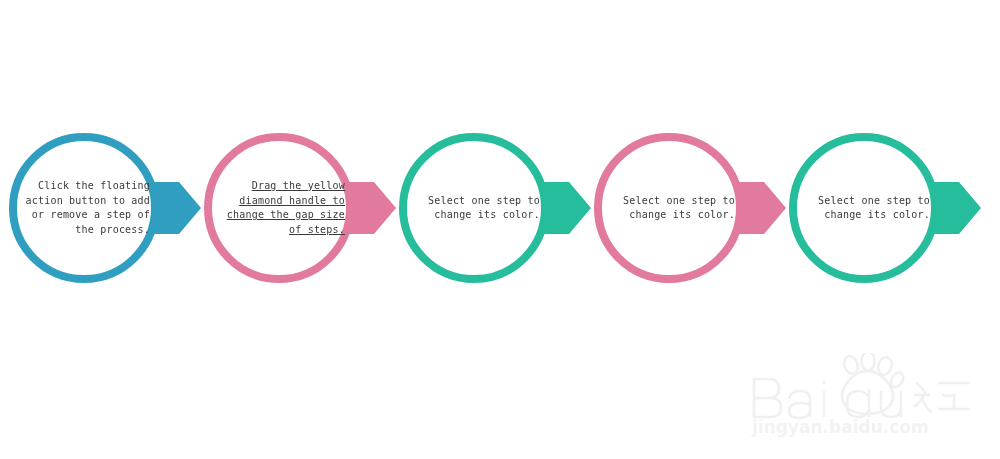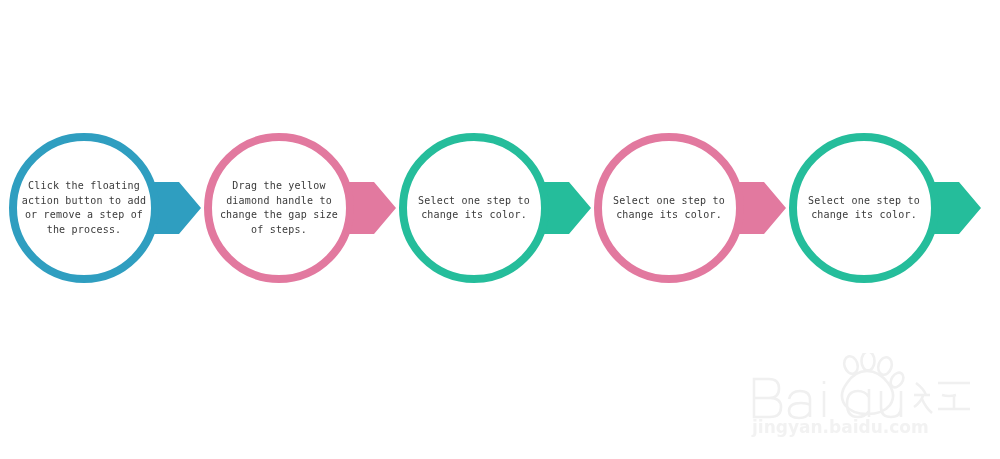--- a/index.html
+++ b/index.html
@@ -21,21 +21,21 @@
     position: absolute;
     left: 0;
     top: 0;
     width: 1000px;
     height: 459px;
   }
 
   .step-text {
     position: absolute;
     width: 132px;
-    text-align: center;
+    text-align: right;
     font-family: "DejaVu Sans Mono", "Liberation Mono", monospace;
     font-size: 10px;
     line-height: 14.5px;
     color: #3a3a3a;
     letter-spacing: 0.2px;
     white-space: pre-line;
     pointer-events: none;
   }
 
   
@@ -66,21 +66,21 @@
       <path d="M 933 182 L 959 182 L 959 182 L 959 182 L 959 182 L 981 208 L 959 234 L 933 234 L 933 228 Q 942 208 933 188 Z" fill="#25bd9b"></path>
       <circle cx="864" cy="208" r="71" fill="#ffffff" stroke="#25bd9b" stroke-width="8"></circle>
     </g>
 </svg>
 
 <div id="labels-layer">
     <div class="step-text" style="left: 18px; top: 179px;">Click the floating
 action button to add
 or remove a step of
 the process.</div>
-    <div class="step-text" style="left: 213px; top: 179px;">Drag the yellow
+    <div class="step-text" style="left: 213px; top: 179px; text-decoration: underline;">Drag the yellow
 diamond handle to
 change the gap size
 of steps.</div>
     <div class="step-text" style="left: 408px; top: 193.5px;">Select one step to
 change its color.</div>
     <div class="step-text" style="left: 603px; top: 193.5px;">Select one step to
 change its color.</div>
     <div class="step-text" style="left: 798px; top: 193.5px;">Select one step to
 change its color.</div>
   </div>

